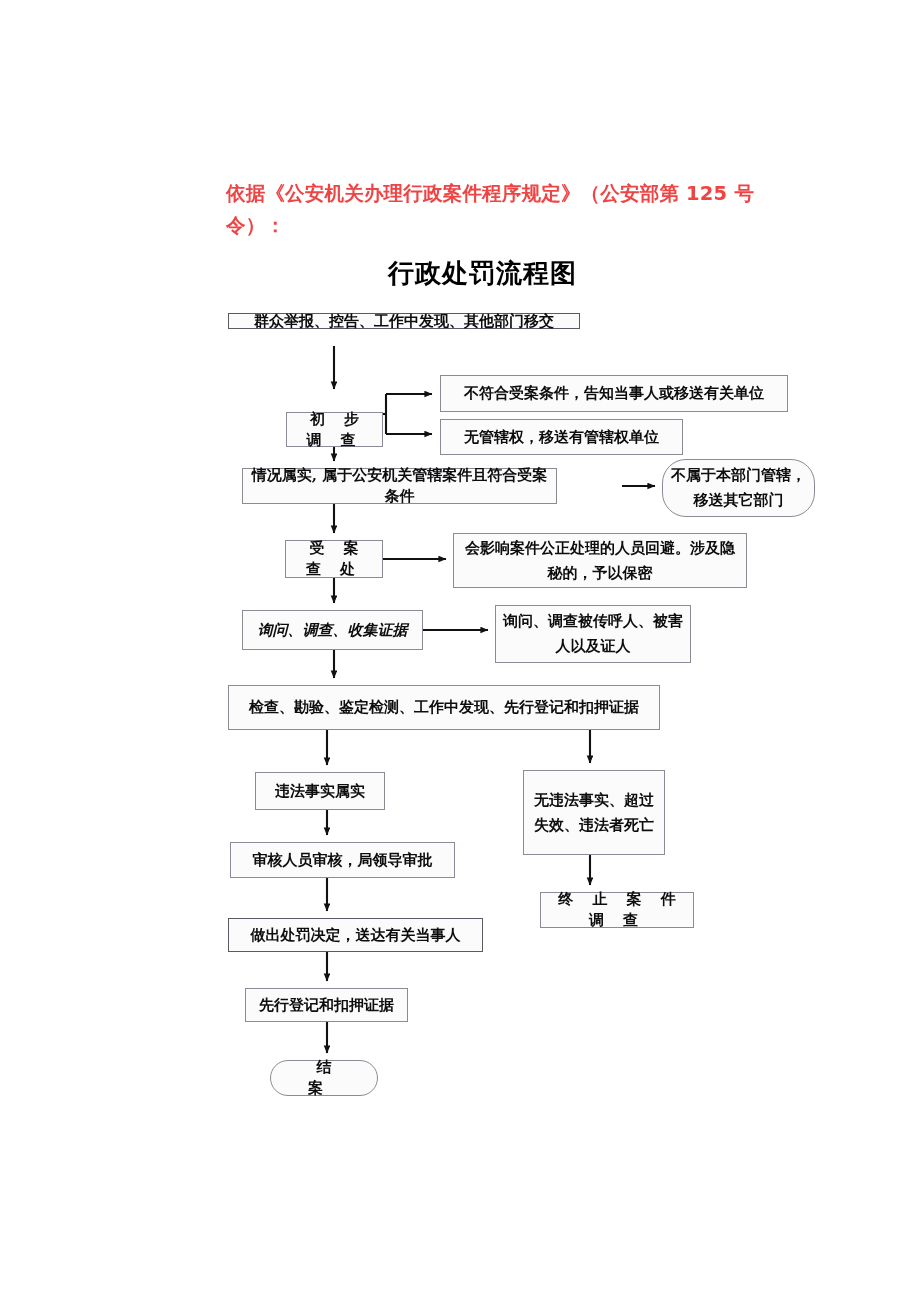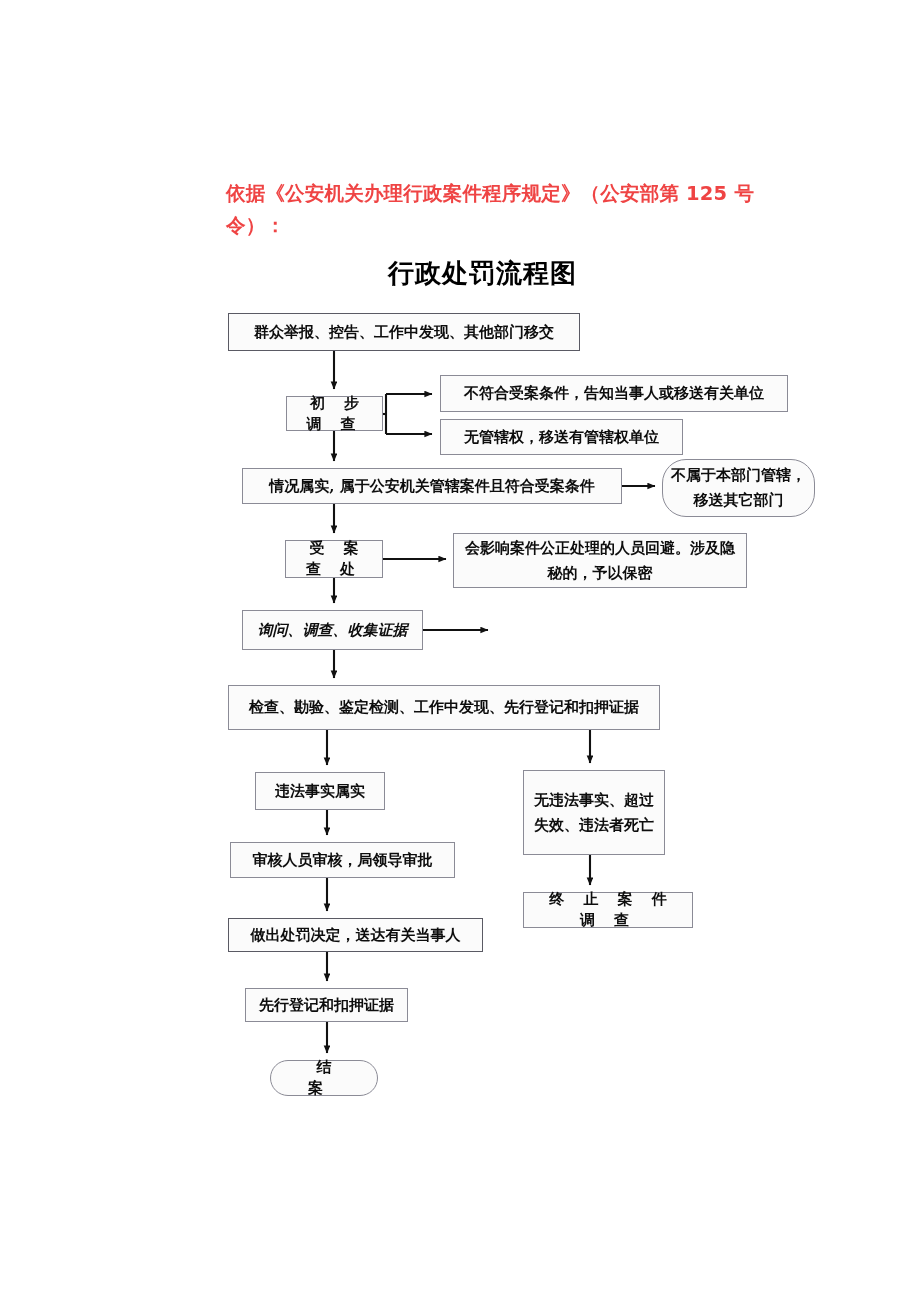--- a/index.html
+++ b/index.html
@@ -131,74 +131,77 @@
       <line x1="590" y1="855" x2="590" y2="885" marker-end="url(#arrow)"></line>
 
       <line x1="327" y1="878" x2="327" y2="911" marker-end="url(#arrow)"></line>
 
       <line x1="327" y1="952" x2="327" y2="981" marker-end="url(#arrow)"></line>
 
       <line x1="327" y1="1022" x2="327" y2="1053" marker-end="url(#arrow)"></line>
     </g>
   </svg>
 
-  <div class="node dark" style="left:228px; top:313px; width:352px; height:38px;align-items:center;">
+  <div class="node dark" style="left:228px; top:313px; width:352px; height:16px;align-items:center;">
     <span>群众举报、控告、工作中发现、其他部门移交</span>
   </div>
 
-  <div class="node spaced" style="left:286px; top:396px; width:97px; height:35px;">
+  <div class="node spaced" style="left:286px; top:412px; width:97px; height:35px;">
     <span>初 步 调 查</span>
   </div>
 
   <div class="node" style="left:440px; top:375px; width:348px; height:37px;">
     <span>不符合受案条件，告知当事人或移送有关单位</span>
   </div>
 
   <div class="node" style="left:440px; top:419px; width:243px; height:36px;">
     <span>无管辖权，移送有管辖权单位</span>
   </div>
 
-  <div class="node" style="left:242px; top:468px; width:380px; height:36px;">
+  <div class="node" style="left:242px; top:468px; width:315px; height:36px;">
     <span>情况属实, 属于公安机关管辖案件且符合受案条件</span>
   </div>
 
   <div class="node tall" style="left:662px; top:459px; width:153px; height:58px;border-radius:24px;">
     <span>不属于本部门管辖，移送其它部门</span>
   </div>
 
   <div class="node spaced" style="left:285px; top:540px; width:98px; height:38px;">
     <span>受 案 查 处</span>
   </div>
 
   <div class="node tall" style="left:453px; top:533px; width:294px; height:55px;">
     <span>会影响案件公正处理的人员回避。涉及隐秘的，予以保密</span>
   </div>
 
   <div class="node" style="left:242px; top:610px; width:181px; height:40px;font-style:italic;">
     <span>询问、调查、收集证据</span>
   </div>
 
+  <div class="node tall" style="left:495px; top:605px; width:196px; height:58px;">
+    <span>询问、调查被传呼人、被害人以及证人</span>
+  </div>
 
   <div class="node" style="left:228px; top:685px; width:432px; height:45px;">
     <span>检查、勘验、鉴定检测、工作中发现、先行登记和扣押证据</span>
   </div>
 
   <div class="node" style="left:255px; top:772px; width:130px; height:38px;">
     <span>违法事实属实</span>
   </div>
 
   <div class="node tall leftal" style="left:523px; top:770px; width:142px; height:85px; padding-left:10px;">
     <span>无违法事实、超过失效、违法者死亡</span>
   </div>
 
   <div class="node" style="left:230px; top:842px; width:225px; height:36px;">
     <span>审核人员审核，局领导审批</span>
   </div>
 
-  <div class="node spaced" style="left:523px; top:892px; width:170px; height:36px;">
+  <div class="node spaced" style="left:540px; top:892px; width:154px; height:36px;">
     <span>终 止 案 件 调 查</span>
   </div>
 
   <div class="node dark" style="left:228px; top:918px; width:255px; height:34px;">
     <span>做出处罚决定，送达有关当事人</span>
   </div>
 
   <div class="node" style="left:245px; top:988px; width:163px; height:34px;">
     <span>先行登记和扣押证据</span>
   </div>

